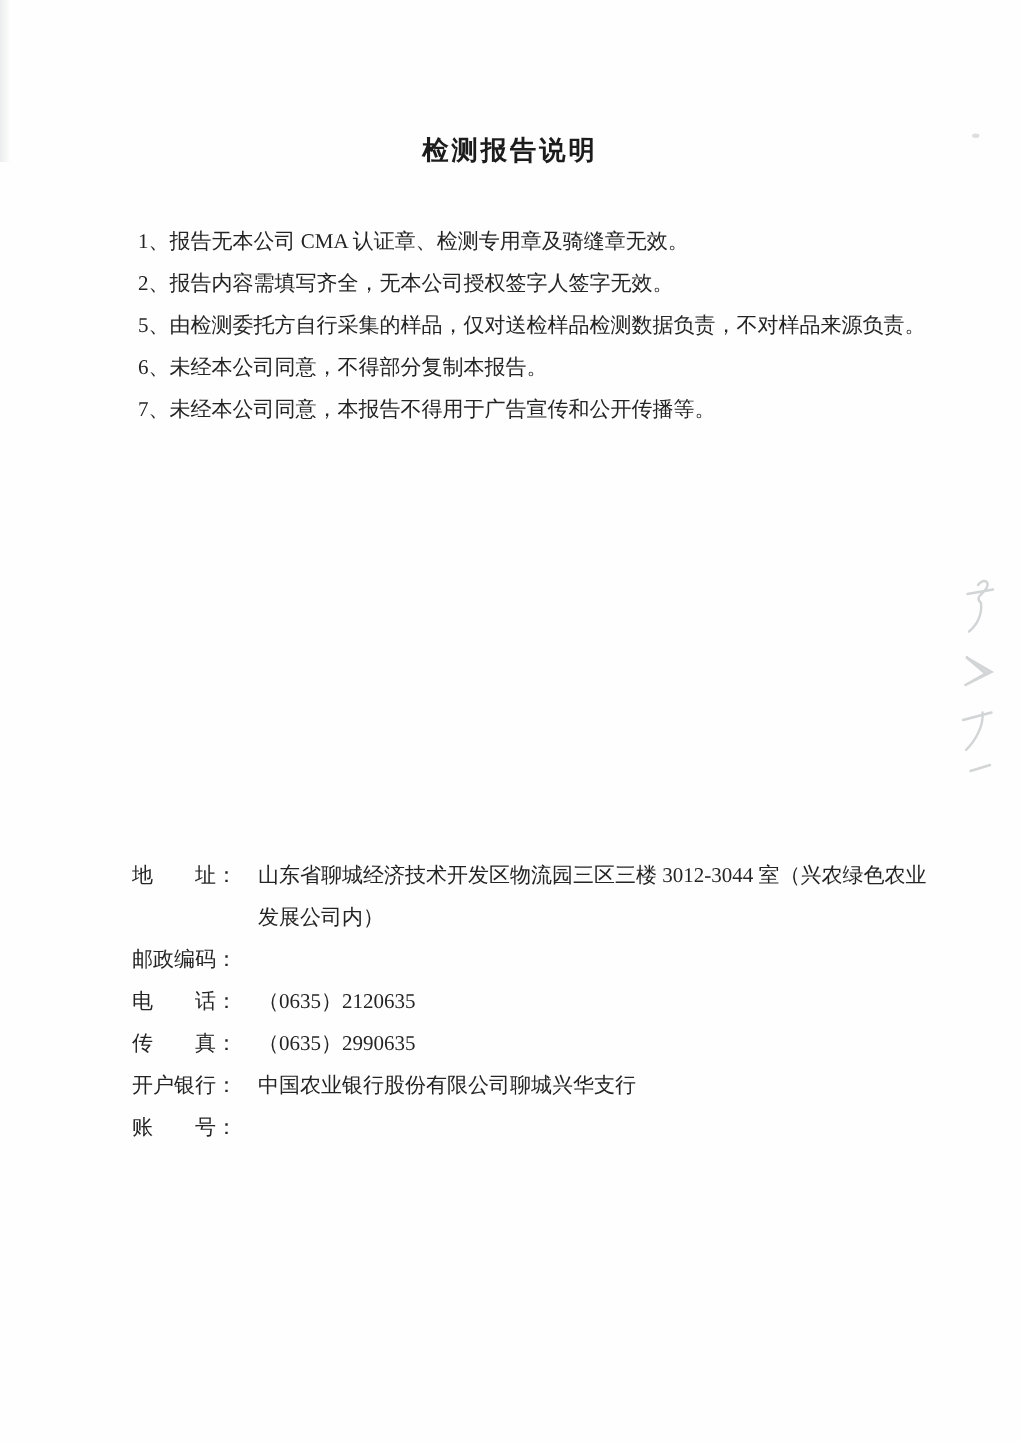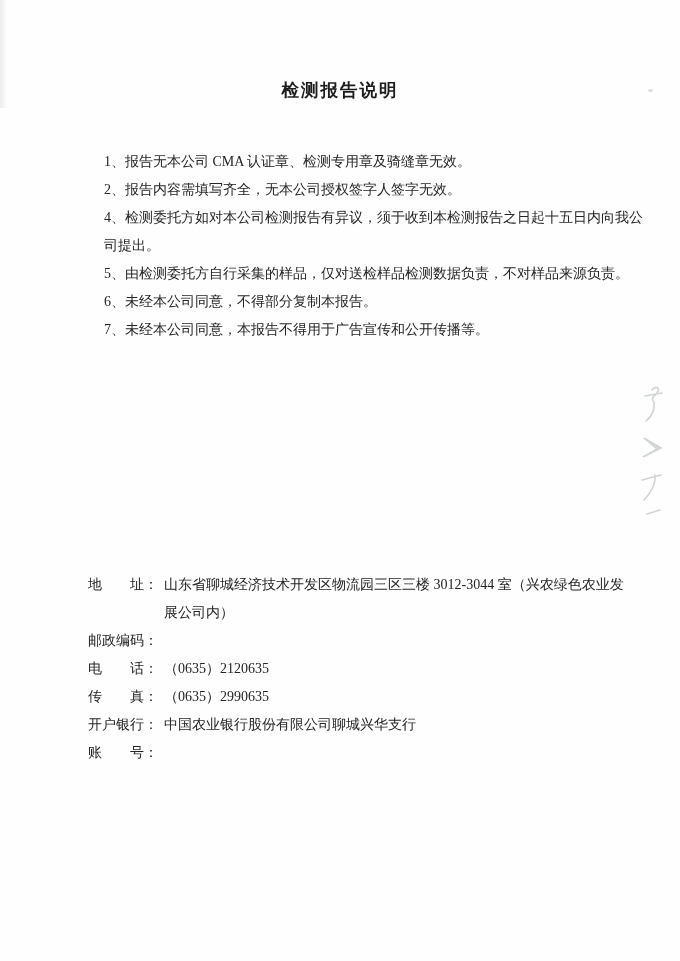--- a/index.html
+++ b/index.html
@@ -25,70 +25,69 @@
   }
   .speck {
     position: absolute;
     left: 648px; top: 89px;
     width: 5px; height: 3px;
     background: #dcdee0;
     border-radius: 50%;
   }
   .title {
     position: absolute;
-    top: 78px; left: 0;
+    top: 88px; left: 0;
     width: 100%;
     text-align: center;
     font-size: 17.5px;
     font-weight: 700;
     letter-spacing: 2px;
     color: #1c1c1c;
   }
   .notes {
     position: absolute;
-    top: 148px; left: 104px;
+    top: 148px; left: 92px;
     width: 546px;
     font-size: 14px;
     line-height: 28px;
     text-align: left;
     color: #242424;
   }
   .notes p { margin: 0; }
   .contact {
     position: absolute;
     top: 571px; left: 88px;
     width: 538px;
     font-size: 14px;
     line-height: 28px;
     color: #242424;
   }
   .contact .row { display: flex; align-items: flex-start; }
   .contact .lbl { white-space: pre; flex: 0 0 auto; }
   .contact .colon { flex: 0 0 auto; }
-  .contact .val { flex: 1 1 auto; margin-left: 6px; min-width: 0; max-width: 464px; }
+  .contact .val { flex: 1 1 auto; margin-left: 14px; min-width: 0; max-width: 464px; }
   .artifacts {
     position: absolute;
     left: 630px; top: 382px;
     filter: blur(.3px);
   }
 </style>
 </head>
 <body>
 
 <div class="page">
 
   <div class="scan-edge"></div>
   <div class="speck"></div>
 
   <h1 class="title">检测报告说明</h1>
 
   <div class="notes">
     <p>1、报告无本公司 CMA 认证章、检测专用章及骑缝章无效。</p>
     <p>2、报告内容需填写齐全，无本公司授权签字人签字无效。</p>
-    <p>4、检测委托方如对本公司检测报告有异议，须于收到本检测报告之日起十五日内向我公司提出。</p>
     <p>5、由检测委托方自行采集的样品，仅对送检样品检测数据负责，不对样品来源负责。</p>
     <p>6、未经本公司同意，不得部分复制本报告。</p>
     <p>7、未经本公司同意，本报告不得用于广告宣传和公开传播等。</p>
   </div>
 
   <div class="contact">
     <div class="row">
       <span class="lbl">地　　址</span>
         <span class="colon">：</span>
       <span class="val">山东省聊城经济技术开发区物流园三区三楼 3012-3044 室（兴农绿色农业发展公司内）</span>

